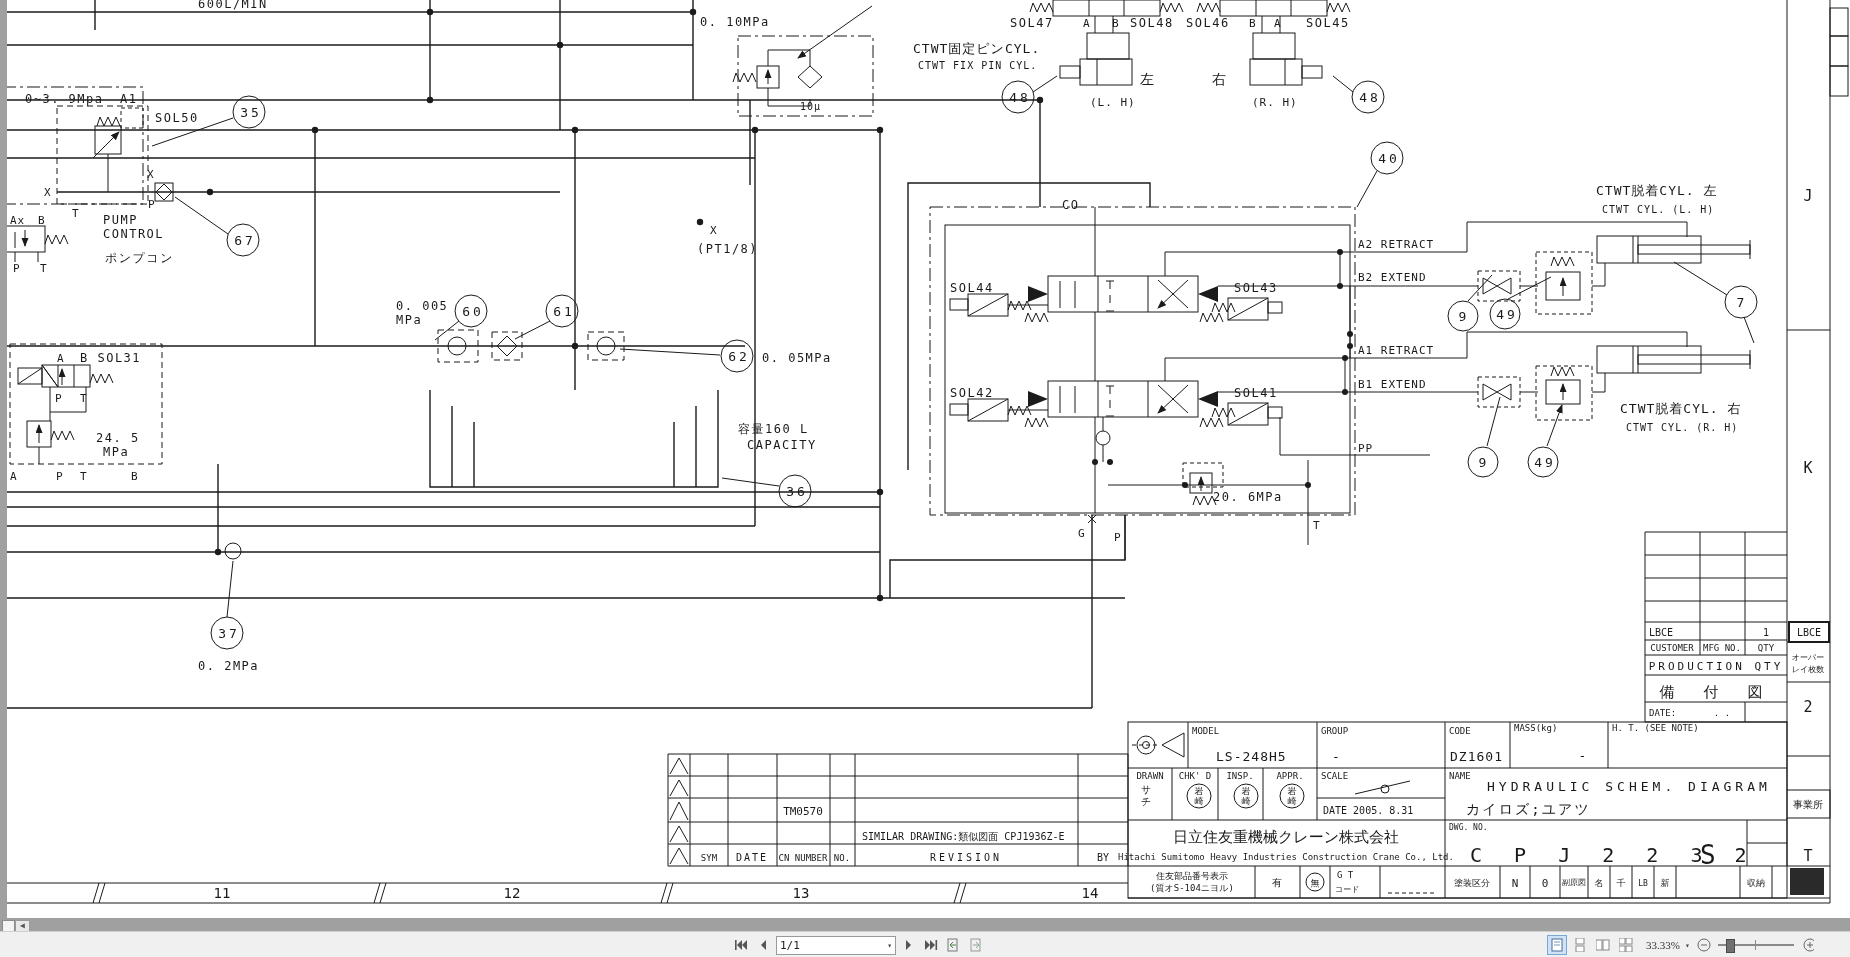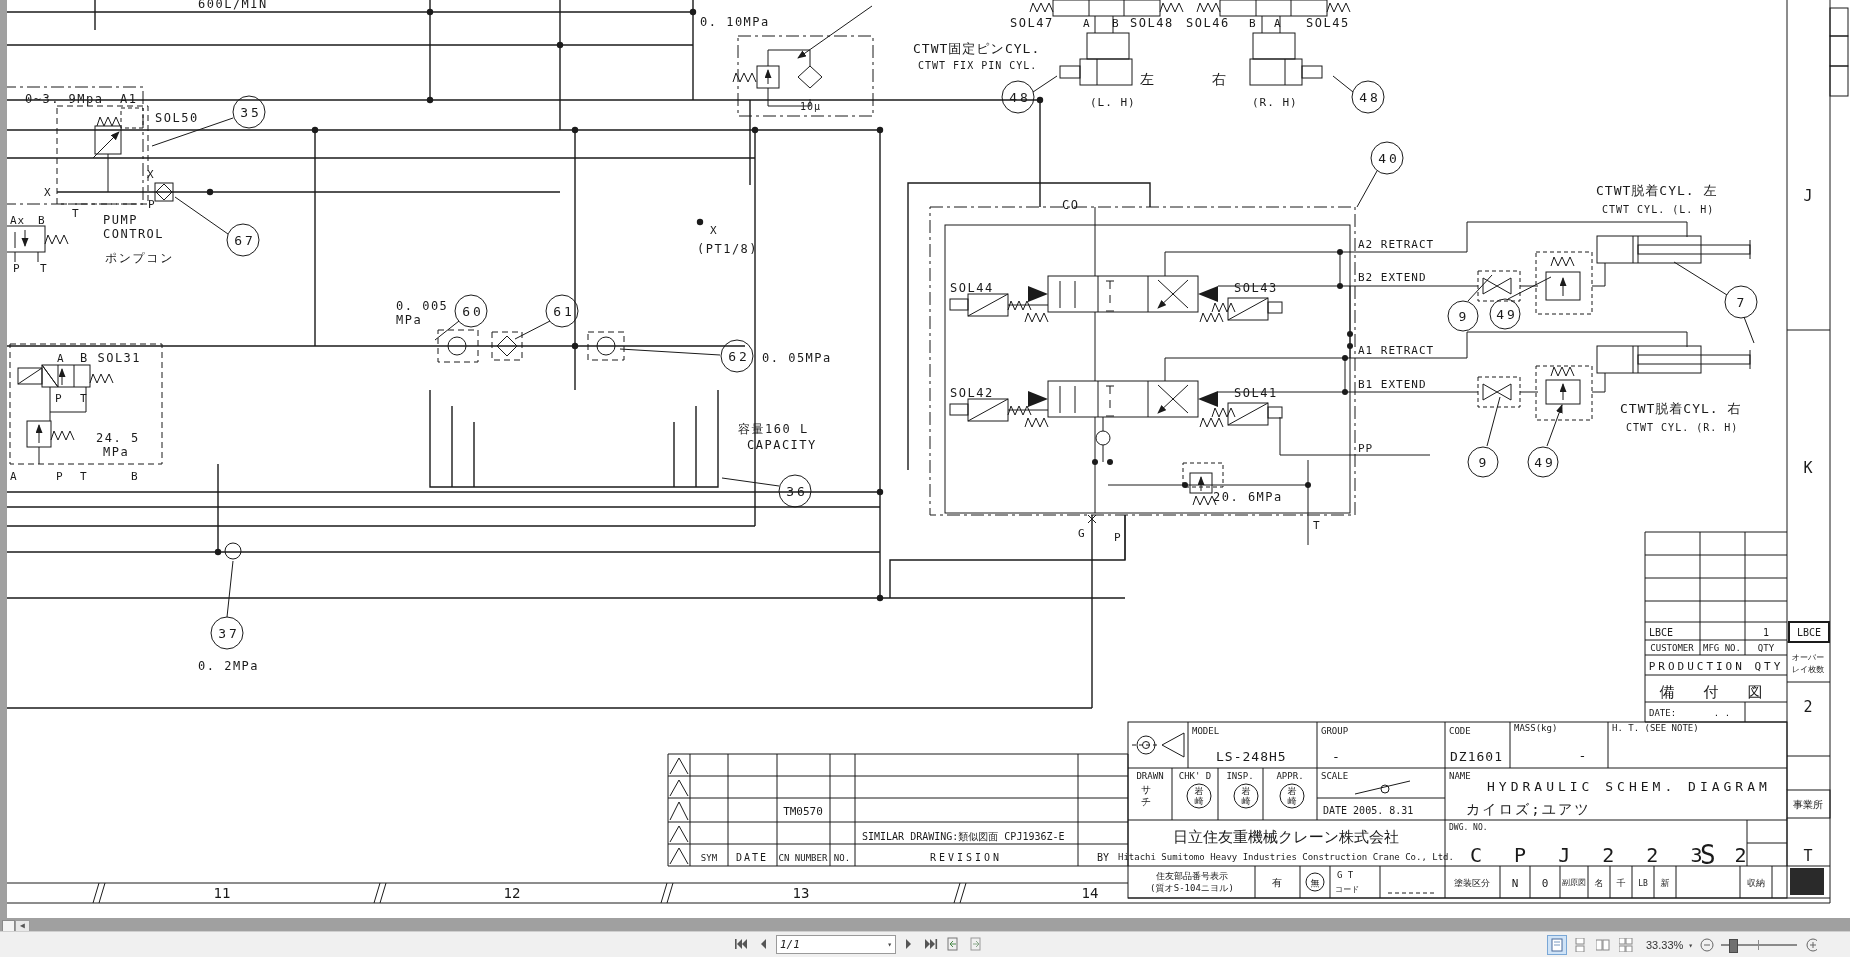--- a/index.html
+++ b/index.html
@@ -30,29 +30,29 @@
   .mid{text-anchor:middle}
   .ls2{letter-spacing:2px}.ls3{letter-spacing:3px}.ls4{letter-spacing:4px}.ls10{letter-spacing:10px}
   
   .band{position:absolute;left:0;top:918px;width:1850px;height:13px;background:#a0a0a0;}
   .corner{position:absolute;left:2px;top:920px;width:11px;height:10px;background:#f4f4f4;
           border:1px solid #8a8a8a;}
   .scrollleft{position:absolute;left:15px;top:920px;width:13px;height:10px;background:#e8e8e8;
           border:1px solid #9a9a9a;color:#555;font-size:8px;line-height:9px;text-align:center;}
   .toolbar{position:absolute;left:0;top:931px;width:1850px;height:26px;background:#f0f0f0;
            border-top:1px solid #cfcfcf;}
-  .nav{position:absolute;left:732px;top:3px;height:20px;display:flex;gap:4px;font-style:italic;}
+  .nav{position:absolute;left:732px;top:3px;height:20px;display:flex;align-items:center;gap:4px;}
   .btn{width:18px;height:18px;display:flex;align-items:center;justify-content:center;cursor:default;}
   .pagebox{width:112px;height:17px;background:#fff;border:1px solid #9a9a9a;display:flex;
            align-items:center;justify-content:space-between;padding:0 3px;font-size:11px;color:#222;}
   .caret{color:#444;font-size:8px;}
   .viewgrp{position:absolute;left:1548px;top:3px;height:20px;display:flex;align-items:center;gap:5px;}
   .vbtn{width:18px;height:18px;display:flex;align-items:center;justify-content:center;}
   .vbtn.active{background:#cfe3f7;outline:1px solid #7aa7d6;}
-  .zoomtxt{font-size:11px;color:#333;font-family:Liberation Sans, sans-serif;margin-left:6px;}
+  .zoomtxt{font-size:11px;color:#333;font-family:Liberation Serif, serif;margin-left:6px;}
   .slider{position:relative;width:76px;height:18px;}
   .slider .track{position:absolute;left:0;top:8px;width:76px;height:2px;background:#8a8a8a;}
   .slider .tick{position:absolute;left:37px;top:4px;width:1px;height:10px;background:#8a8a8a;}
   .slider .handle{position:absolute;left:8px;top:3px;width:7px;height:12px;background:#707070;border:1px solid #4a4a4a;}
 </style>
 </head>
 <body>
 
 <div class="app">
 

